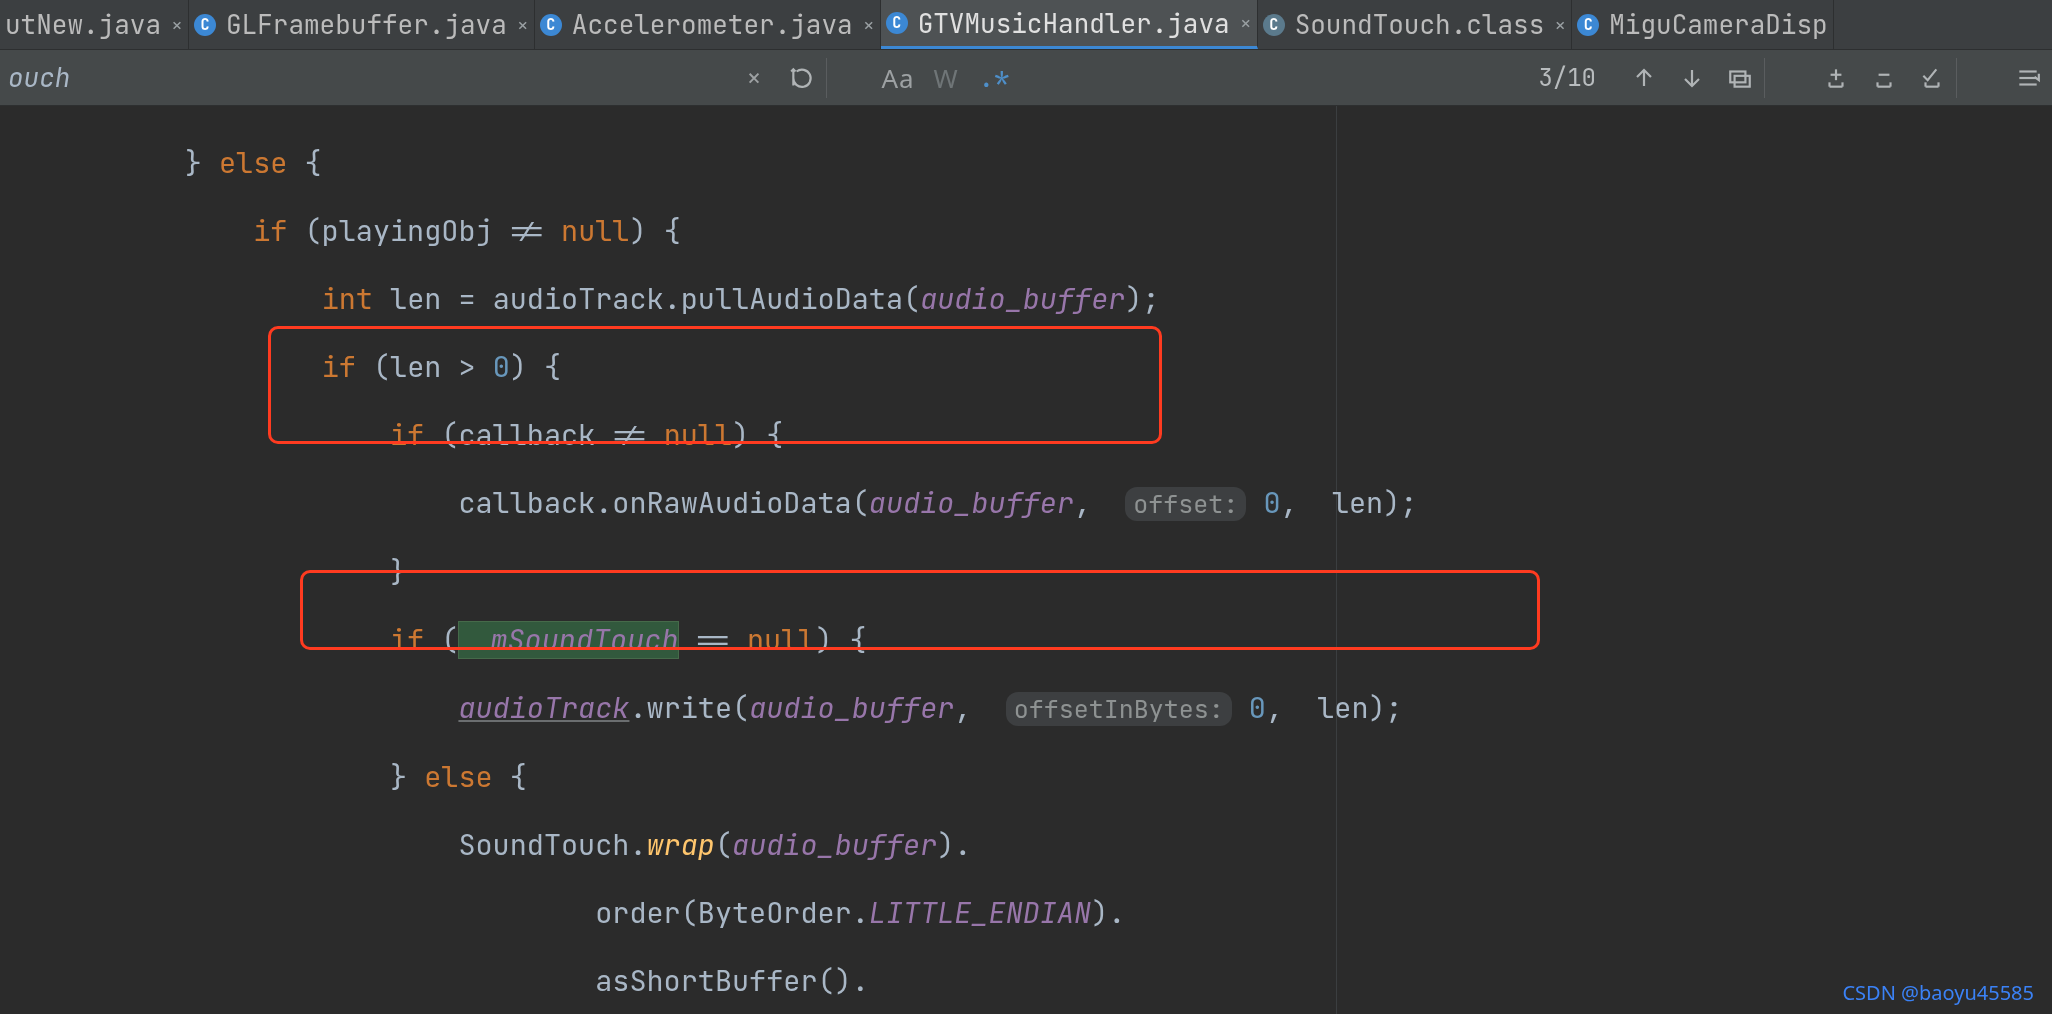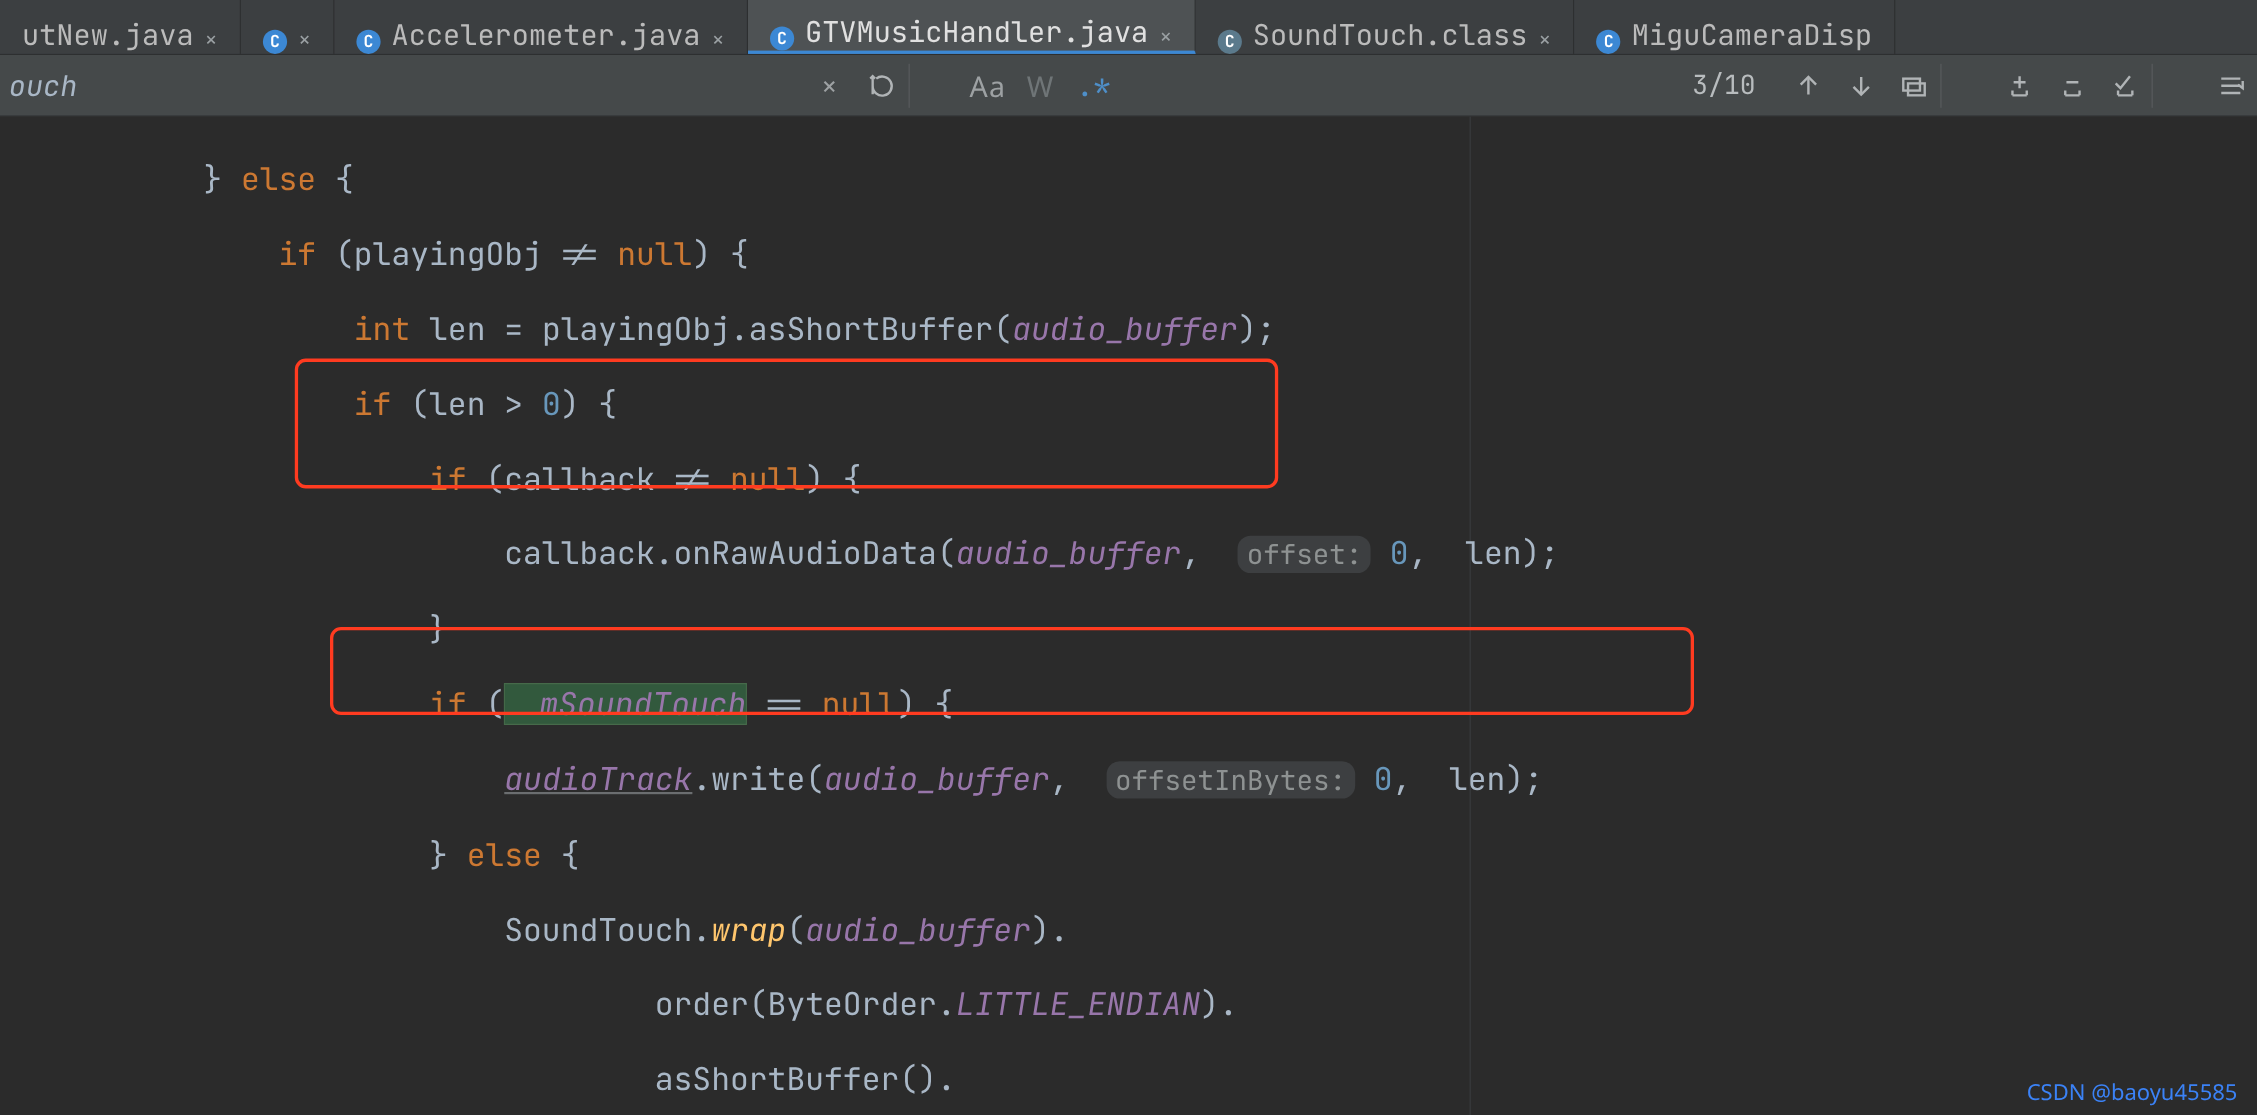--- a/index.html
+++ b/index.html
@@ -1,19 +1,19 @@
 <!DOCTYPE html>
 <html><head>
 <meta charset="utf-8">
 <style>
   * { margin: 0; padding: 0; box-sizing: border-box; }
   html, body { width: 2052px; height: 1014px; overflow: hidden; background:#2b2b2b; font-family: "JetBrains Mono","Menlo","Consolas",monospace; }
   
   .tabs { display:flex; height:50px; background:#3c3f41; align-items:stretch; border-bottom:1px solid #2d2f30; }
-  .tab { display:flex; align-items:flex-end; gap:10px; padding:0 20px; color:#bbbbbb; font-size:26px; border-right:1px solid #2d2f30; white-space:nowrap; }
+  .tab { display:flex; align-items:center; gap:10px; padding:0 5px; color:#bbbbbb; font-size:26px; border-right:1px solid #2d2f30; white-space:nowrap; }
   .tab.active { background:#4e5254; color:#e0e0e0; border-bottom:3px solid #3c88d4; }
   .tab .file-c-icon { width:22px; height:22px; border-radius:11px; background:#3c88d4; color:#fff; font-size:15px; font-weight:bold; display:flex; align-items:center; justify-content:center; }
   .tab .file-c-icon.decomp { background:#5b7a8c; }
   .tab .close-x { color:#9aa0a3; font-size:20px; }
   
   .findbar { display:flex; height:56px; background:#45494a; align-items:center; color:#b0b4b6; font-size:26px; border-bottom:1px solid #2d2f30; }
   .findbar .search-field { flex:0 0 730px; padding-left:8px; color:#a9b7c6;font-style:italic; }
   .findbar .spacer { flex:1; }
   .findbar .tool { width:48px; display:flex; align-items:center; justify-content:center; color:#9da1a3; font-size:26px; }
   .findbar .tool.sep { border-left:1px solid #5a5d5f; height:40px; }
@@ -44,20 +44,21 @@
 </head>
 <body>
 
 <div class="tabs">
   <div class="tab">
     <span>utNew.java</span>
     <span class="close-x">×</span>
   </div>
   <div class="tab">
     <span class="file-c-icon">C</span>
+    <span>GLFramebuffer.java</span>
     <span class="close-x">×</span>
   </div>
   <div class="tab">
     <span class="file-c-icon">C</span>
     <span>Accelerometer.java</span>
     <span class="close-x">×</span>
   </div>
   <div class="tab active">
     <span class="file-c-icon">C</span>
     <span>GTVMusicHandler.java</span>
@@ -142,21 +143,21 @@
         <polyline points="22,8 22,14 18,11"></polyline>
       </svg>
   </div>
 </div>
 
 <div class="editor-wrap">
   <div class="ruler"></div>
   <div class="editor">
 <div class="line">        <span>} </span><span class="kw">else</span><span> {</span></div>
 <div class="line">        <span>    </span><span class="kw">if</span><span> (playingObj != </span><span class="kw">null</span><span>) {</span></div>
-<div class="line">        <span>        </span><span class="kw">int</span><span> len = playingObj.asShortBuffer(</span><span class="field">audio_buffer</span><span>);</span></div>
+<div class="line">        <span>        </span><span class="kw">int</span><span> len = audioTrack.pullAudioData(</span><span class="field">audio_buffer</span><span>);</span></div>
 <div class="line">        <span>        </span><span class="kw">if</span><span> (len &gt; </span><span class="num">0</span><span>) {</span></div>
 <div class="line">        <span>            </span><span class="kw">if</span><span> (callback != </span><span class="kw">null</span><span>) {</span></div>
 <div class="line">        <span>                callback.onRawAudioData(</span><span class="field">audio_buffer</span><span>,  </span><span class="param-hint">offset:</span><span> </span><span class="num">0</span><span>,  len);</span></div>
 <div class="line">        <span>            }</span></div>
 <div class="line">        <span>            </span><span class="kw">if</span><span> (</span><span class="field hl-search">mSoundTouch</span><span> == </span><span class="kw">null</span><span>) {</span></div>
 <div class="line">        <span>                </span><span class="field ul">audioTrack</span><span>.write(</span><span class="field">audio_buffer</span><span>,  </span><span class="param-hint">offsetInBytes:</span><span> </span><span class="num">0</span><span>,  len);</span></div>
 <div class="line">        <span>            } </span><span class="kw">else</span><span> {</span></div>
 <div class="line">        <span>                SoundTouch.</span><span class="staticcall">wrap</span><span>(</span><span class="field">audio_buffer</span><span>).</span></div>
 <div class="line">        <span>                        order(ByteOrder.</span><span class="field">LITTLE_ENDIAN</span><span>).</span></div>
 <div class="line">        <span>                        asShortBuffer().</span></div>

